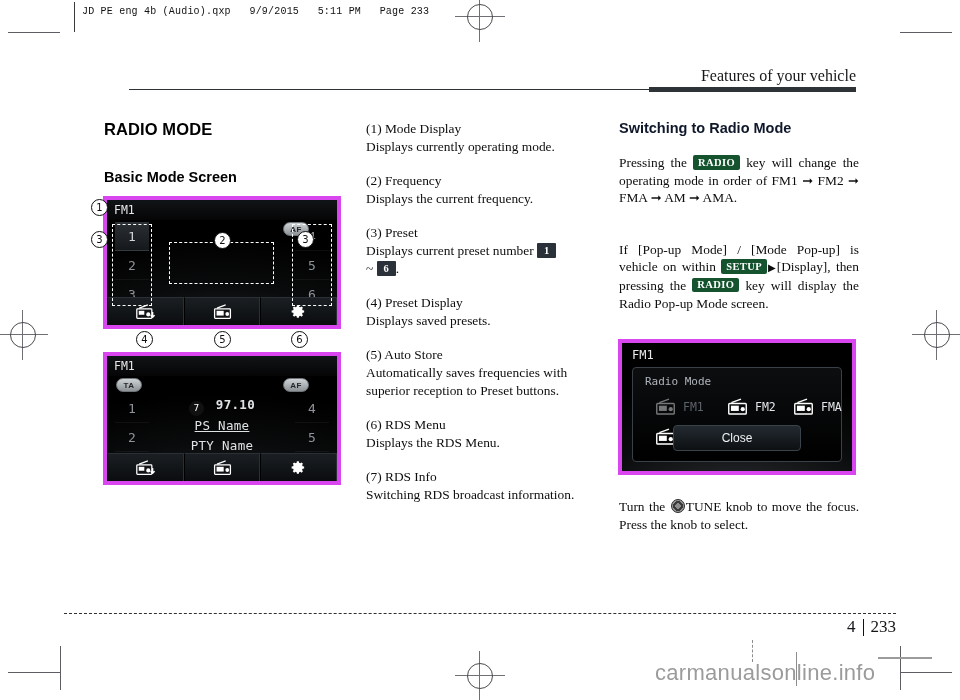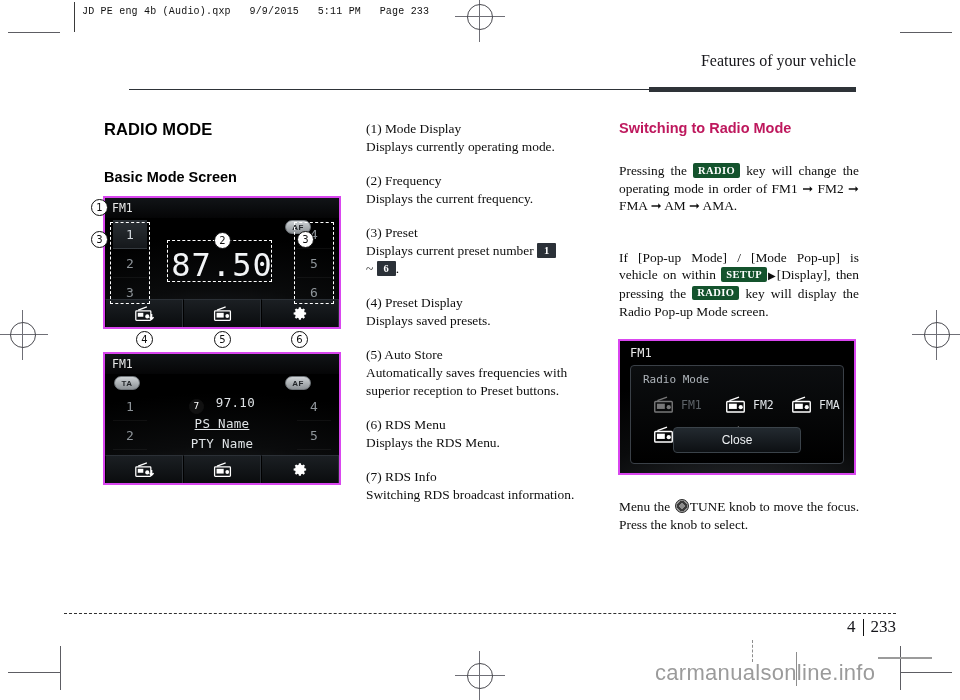--- a/index.html
+++ b/index.html
@@ -20,21 +20,21 @@
   
   .fileline{
     position:absolute;left:82px;top:6px;
     font-family:"Liberation Mono", monospace;
     font-size:10px;color:#111;letter-spacing:.2px;white-space:pre;
   }
   .filebar{position:absolute;left:74px;top:2px;width:1px;height:30px;background:#3a3a3a;}
 
   
   .runhead{
-    position:absolute;right:104px;top:52px;
+    position:absolute;right:104px;top:67px;
     font-family:"Liberation Serif", serif;font-size:16px;color:#17171b;
     white-space:nowrap;
   }
   .runrule{position:absolute;right:104px;top:87px;width:207px;height:5px;background:#2e3338;}
   .runrule-thin{position:absolute;right:311px;top:89px;width:520px;height:1px;background:#2e3338;}
 
   
   .footrule{
     position:absolute;left:64px;top:613px;width:832px;height:0;
     border-top:1px dashed #303030;
@@ -54,21 +54,21 @@
   .wm-top{position:absolute;left:878px;top:657px;width:54px;height:2px;background:#9b9b9b;}
 
   
   .col{position:absolute;top:120px;width:243px;}
   .col1{left:104px;}
   .col2{left:366px;width:246px;}
   .col3{left:619px;width:240px;}
 
   h1.sec{font-size:16.5px;font-weight:bold;color:#000;margin:0 0 30px 0;letter-spacing:.1px;}
   h2.sub{font-size:14.5px;font-weight:bold;color:#000;margin:0 0 12px 0;}
-  h2.sub2{font-size:14.5px;font-weight:bold;color:#be185d;margin:0 0 26px 0;}
+  h2.sub2{font-size:14.5px;font-weight:bold;color:#0f172a;margin:0 0 18px 0;}
 
   .para{font-size:13.4px;line-height:17.6px;color:#0d0d0d;margin:0 0 17px 0;font-family:Liberation Serif, serif;}
   .para.j{text-align:justify;}
   .tight{margin-bottom:0;}
   .gap{height:17px;}
 
   .kbd{
     display:inline-block;background:#14532d;color:#fff;
     font-size:10.5px;font-weight:bold;letter-spacing:.4px;
     padding:1.5px 5px 2px 5px;border-radius:2px;vertical-align:1.5px;
@@ -82,21 +82,21 @@
   .arrow{font-size:13px;}
   .tri{display:inline-block;vertical-align:0px;font-size:10px;padding:0 1px;}
   .knob{
     display:inline-block;width:12px;height:12px;border-radius:50%;
     background:radial-gradient(circle at 50% 50%, #8c8c8c 0 32%, #3a3a3a 34% 56%, #9a9a9a 58% 100%);
     border:1px solid #2a2a2a;vertical-align:-1.5px;margin:0 1px;
   }
 
   
   .hu{
-    position:absolute;background:#000;border:2px solid #d946ef;
+    position:absolute;background:#000;border:4px solid #d946ef;
     box-sizing:border-box;overflow:hidden;
   }
   .hu-inner{position:absolute;inset:0;background:
       radial-gradient(120% 90% at 50% 120%, #2a2d31 0%, #0a0b0c 55%, #000 100%);}
   .hu-top{
     position:absolute;left:0;top:0;right:0;height:20px;
     background:linear-gradient(#111417,#050506);
   }
   .hu-mode{
     position:absolute;left:7px;top:3px;font-size:11.5px;color:#e8e8e8;
@@ -226,21 +226,20 @@
       <div class="preset-btn sel">1</div>
       <div class="preset-btn">2</div>
       <div class="preset-btn">3</div>
     </div>
     <div class="preset-col" style="right:8px;">
       <div class="preset-btn">4</div>
       <div class="preset-btn">5</div>
       <div class="preset-btn">6</div>
     </div>
 
-    <div class="freq">87.50</div>
 
     <div class="hu-bottom">
       <div class="hu-btn">
         <svg width="19" height="16" viewBox="0 0 24 20">
           <path d="M2 6 h17 a1 1 0 0 1 1 1 v10 a1 1 0 0 1 -1 1 H2 a1 1 0 0 1 -1 -1 V7 a1 1 0 0 1 1 -1z" fill="none" stroke="#fff" stroke-width="1.6"></path>
           <rect x="3.5" y="8.5" width="7" height="5" fill="#fff"></rect>
           <circle cx="15.5" cy="13" r="2.6" fill="#fff"></circle>
           <path d="M4 5 L15 1" stroke="#fff" stroke-width="1.6" fill="none"></path>
           <path d="M21 10 v6 M18.5 14 l2.5 2.6 l2.5 -2.6" stroke="#fff" stroke-width="1.8" fill="none"></path>
         </svg>
@@ -287,21 +286,21 @@
       <div class="preset-btn">3</div>
     </div>
     <div class="preset-col" style="right:8px;top:38px;">
       <div class="preset-btn">4</div>
       <div class="preset-btn">5</div>
       <div class="preset-btn">6</div>
     </div>
 
     <div class="rdsline" style="top:41px;">
       <span class="cnum filled" style="position:relative;display:inline-flex;left:0;top:2px;width:13px;height:13px;font-size:9px;">7</span>
-      <span style="margin-left:4px;">97.10</span>
+      <span style="margin-left:4px;font-weight:bold;">97.10</span>
     </div>
     <div class="rdsline" style="top:62px;text-decoration:underline;">PS Name</div>
     <div class="rdsline" style="top:82px;">PTY Name</div>
 
     <div class="hu-bottom">
       <div class="hu-btn">
         <svg width="19" height="16" viewBox="0 0 24 20">
           <path d="M2 6 h17 a1 1 0 0 1 1 1 v10 a1 1 0 0 1 -1 1 H2 a1 1 0 0 1 -1 -1 V7 a1 1 0 0 1 1 -1z" fill="none" stroke="#fff" stroke-width="1.6"></path>
           <rect x="3.5" y="8.5" width="7" height="5" fill="#fff"></rect>
           <circle cx="15.5" cy="13" r="2.6" fill="#fff"></circle>
@@ -425,21 +424,21 @@
           <path d="M5 5 L16 1" stroke="#fff" stroke-width="1.6" fill="none"></path>
         </svg>
         <span>AMA</span>
       </div>
 
       <div class="closebtn">Close</div>
     </div>
   </div>
 
   <p class="para j" style="position:absolute;left:619px;top:498px;width:240px;margin:0;">
-    <span>Menu the </span><span class="knob"></span><span>TUNE knob to move the focus. Press the knob to select.</span>
+    <span>Turn the </span><span class="knob"></span><span>TUNE knob to move the focus. Press the knob to select.</span>
   </p>
 
   <div class="footrule"></div>
   <div class="foot">
     <span>4</span>
     <span class="bar"></span>
     <span>233</span>
   </div>
 
   <div class="wm-dash"></div>

